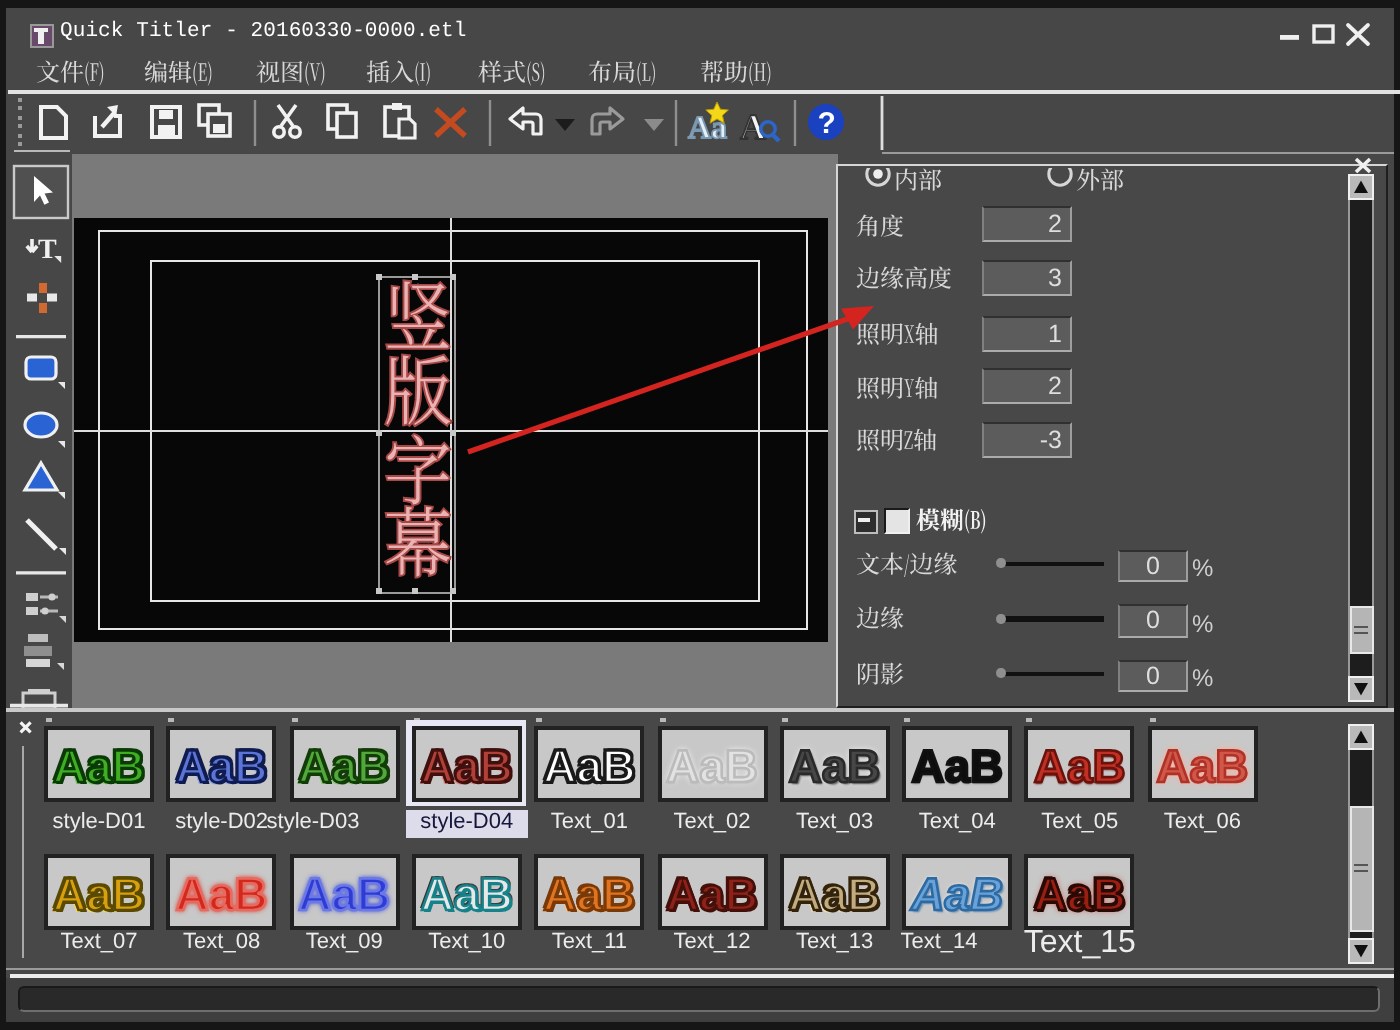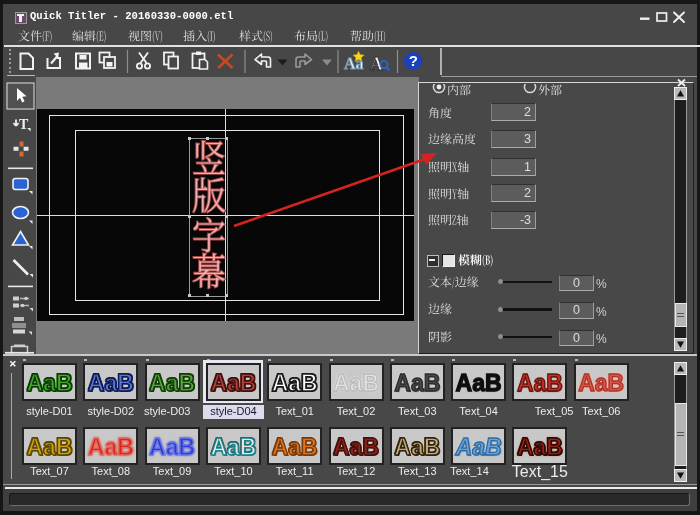--- a/index.html
+++ b/index.html
@@ -6,21 +6,21 @@
 .abs{position:absolute}
 </style></head><body>
 <div class="abs" style="left:0;top:0;width:700px;height:4px;background:#161616"></div>
 <div class="abs" style="left:0;top:0;width:3px;height:515px;background:#161616"></div>
 <div class="abs" style="left:697px;top:0;width:3px;height:515px;background:#161616"></div>
 <div class="abs" style="left:0;top:511px;width:700px;height:4px;background:#161616"></div>
 <div class="abs" style="left:14.5px;top:11.5px;width:10px;height:10px;background:#6a4a6a;border:1px solid #999">
     <div class="abs" style="left:1px;top:1px;width:7px;height:2px;background:#f0f0f0"></div>
     <div class="abs" style="left:3px;top:3px;width:3px;height:6px;background:#f0f0f0"></div>
   </div>
-<div class="abs" style="left:30px;top:10px;font-family:'Liberation Mono',monospace;font-weight:bold;font-size:10.5px;color:#fff;letter-spacing:0.05px;white-space:pre">Quick Titler - 20160330-0000.etl</div>
+<div class="abs" style="left:30px;top:10px;font-family:'Liberation Mono',monospace;font-weight:normal;font-size:10.5px;color:#fff;letter-spacing:0.05px;white-space:pre">Quick Titler - 20160330-0000.etl</div>
 <svg class="abs" style="left:637px;top:10px" width="56" height="14" viewBox="0 0 56 14">
     <rect x="3" y="7.5" width="9.5" height="2.4" fill="#efefef"></rect>
     <rect x="20" y="3" width="9.5" height="8" fill="none" stroke="#efefef" stroke-width="1.7"></rect>
     <path d="M37 2.5 L47 12 M47 2.5 L37 12" stroke="#efefef" stroke-width="1.9" stroke-linecap="round"></path>
   </svg>
 <svg style="position:absolute;left:17.5px;top:28.5px" width="36.3" height="15.6" viewBox="0 0 36.3 15.6">
     <path transform="translate(0,11.4)" d="M4.8 -10.1Q5.6 -9.9 6.1 -9.6Q6.6 -9.3 6.8 -9Q7 -8.7 7.1 -8.4Q7.1 -8.1 7 -8Q6.9 -7.8 6.7 -7.7Q6.5 -7.7 6.2 -7.9Q6.1 -8.2 5.9 -8.6Q5.6 -9 5.3 -9.4Q5 -9.7 4.7 -10ZM9.5 -7.4Q9.2 -5.8 8.5 -4.5Q7.8 -3.2 6.7 -2.1Q5.6 -1.1 4.1 -0.3Q2.6 0.5 0.6 1L0.5 0.8Q2.8 0 4.4 -1.2Q6 -2.4 7 -3.9Q8 -5.5 8.3 -7.4ZM10.3 -8.3Q10.3 -8.3 10.4 -8.2Q10.5 -8.1 10.7 -7.9Q10.9 -7.8 11.1 -7.6Q11.3 -7.4 11.5 -7.3Q11.4 -7.1 11.2 -7.1H0.7L0.5 -7.4H9.6ZM3.2 -7.4Q3.6 -5.8 4.4 -4.6Q5.2 -3.4 6.3 -2.5Q7.4 -1.6 8.7 -0.9Q10.1 -0.3 11.6 0L11.6 0.2Q11.2 0.2 11 0.4Q10.7 0.6 10.6 1Q9.1 0.5 7.8 -0.2Q6.6 -0.9 5.7 -1.9Q4.7 -2.9 4 -4.2Q3.4 -5.5 3 -7.2Z M15.5 -4H21.9L22.5 -4.8Q22.5 -4.8 22.6 -4.7Q22.8 -4.6 22.9 -4.4Q23.1 -4.3 23.3 -4.1Q23.5 -4 23.7 -3.8Q23.6 -3.6 23.3 -3.6H15.6ZM17 -9.4 18.4 -9Q18.3 -8.9 18.2 -8.9Q18.1 -8.8 17.9 -8.8Q17.5 -7.5 17 -6.4Q16.4 -5.3 15.6 -4.6L15.4 -4.7Q15.8 -5.3 16.1 -6Q16.4 -6.8 16.6 -7.7Q16.9 -8.5 17 -9.4ZM19.1 -10 20.5 -9.8Q20.4 -9.7 20.4 -9.6Q20.3 -9.5 20 -9.5V0.6Q20 0.7 19.9 0.8Q19.8 0.8 19.6 0.9Q19.5 1 19.3 1H19.1ZM16.8 -7.3H21.6L22.2 -8Q22.2 -8 22.3 -7.9Q22.4 -7.9 22.6 -7.7Q22.8 -7.6 23 -7.4Q23.2 -7.2 23.3 -7.1Q23.3 -6.9 23 -6.9H16.8ZM14 -6.5 14.4 -7 15.3 -6.7Q15.3 -6.6 15.2 -6.5Q15.1 -6.5 14.9 -6.5V0.7Q14.9 0.7 14.8 0.8Q14.7 0.8 14.5 0.9Q14.4 1 14.2 1H14ZM14.9 -10.1 16.3 -9.6Q16.3 -9.5 16.2 -9.4Q16.1 -9.4 15.9 -9.4Q15.5 -8.3 14.9 -7.3Q14.4 -6.3 13.8 -5.4Q13.2 -4.6 12.5 -3.9L12.4 -4.1Q12.9 -4.8 13.4 -5.8Q13.8 -6.7 14.3 -7.8Q14.7 -8.9 14.9 -10.1Z M25.3 -3.7Q25.3 -2.5 25.4 -1.6Q25.5 -0.6 25.8 0.3Q26.1 1.3 26.5 2.3L26.4 2.5Q25.5 1.2 25.1 -0.3Q24.7 -1.8 24.7 -3.7Q24.7 -5.5 25.1 -7Q25.5 -8.5 26.4 -9.8L26.5 -9.6Q26 -8.6 25.8 -7.6Q25.5 -6.7 25.4 -5.7Q25.3 -4.8 25.3 -3.7Z M27.1 0V-0.4L28.2 -0.5H28.4L29.5 -0.4V0ZM27.9 0Q27.9 -1 27.9 -2Q27.9 -3 27.9 -4.1V-4.7Q27.9 -5.7 27.9 -6.7Q27.9 -7.8 27.9 -8.8H28.7Q28.7 -7.8 28.7 -6.7Q28.7 -5.7 28.7 -4.6V-4.3Q28.7 -3.1 28.7 -2.1Q28.7 -1 28.7 0ZM28.3 -4.3V-4.7H30.1V-4.3ZM30 -3 29.9 -4.3V-4.6L30 -5.9H30.3V-3ZM27.1 -8.4V-8.8H28.3V-8.3H28.2ZM30.9 -6.6 30.6 -8.7 31 -8.3H28.3V-8.8H31.2L31.2 -6.6Z M33 -3.7Q33 -4.8 32.9 -5.7Q32.8 -6.7 32.5 -7.6Q32.2 -8.6 31.7 -9.6L31.9 -9.8Q32.7 -8.5 33.2 -7Q33.6 -5.5 33.6 -3.7Q33.6 -1.8 33.2 -0.3Q32.7 1.2 31.9 2.5L31.7 2.3Q32.2 1.2 32.5 0.3Q32.8 -0.6 32.9 -1.6Q33 -2.5 33 -3.7Z" fill="#d8d8d8"></path>
   </svg>
 <svg style="position:absolute;left:72px;top:28.5px" width="36.4" height="15.6" viewBox="0 0 36.4 15.6">
     <path transform="translate(0,11.4)" d="M6.3 0.7Q6.3 0.7 6.1 0.8Q5.9 0.9 5.6 0.9H5.5V-5V-5.1L6.4 -4.7H6.3ZM7 -10.2Q7.6 -10 7.9 -9.8Q8.3 -9.6 8.4 -9.4Q8.5 -9.1 8.5 -8.9Q8.5 -8.7 8.4 -8.6Q8.3 -8.5 8.1 -8.5Q7.9 -8.4 7.7 -8.6Q7.7 -9 7.4 -9.4Q7.2 -9.8 6.9 -10.1ZM4.6 -8.6V-8.9L5.6 -8.5H5.4V-5.6Q5.4 -4.9 5.4 -4Q5.3 -3.1 5.1 -2.3Q4.9 -1.4 4.5 -0.5Q4.1 0.3 3.3 1L3.2 0.8Q3.8 -0.1 4.1 -1.2Q4.4 -2.3 4.5 -3.4Q4.6 -4.5 4.6 -5.6V-8.5ZM10.2 -4.7 10.5 -5.1 11.5 -4.4Q11.4 -4.3 11.1 -4.2V-0.1Q11.1 0.2 11 0.4Q10.9 0.7 10.7 0.8Q10.5 0.9 10.1 1Q10 0.8 10 0.6Q10 0.5 9.9 0.4Q9.8 0.3 9.7 0.3Q9.5 0.2 9.3 0.2V-0Q9.3 -0 9.4 -0Q9.6 0 9.8 0Q10 0 10.1 0Q10.2 0 10.2 -0Q10.3 -0.1 10.3 -0.2V-4.7ZM9.4 -0.3Q9.4 -0.3 9.2 -0.2Q9.1 -0.1 8.8 -0.1H8.7V-4.6H9.4ZM7.8 0.2Q7.8 0.2 7.7 0.3Q7.5 0.4 7.3 0.4H7.2V-4.6H7.8ZM9.9 -8.5 10.4 -8.9 11.3 -8.2Q11.2 -8.2 11.1 -8.1Q11 -8.1 10.9 -8V-5.8Q10.9 -5.8 10.7 -5.7Q10.6 -5.7 10.5 -5.6Q10.3 -5.6 10.2 -5.6H10V-8.5ZM10.8 -2.6V-2.3H6V-2.6ZM10.8 -4.7V-4.3H6V-4.7ZM10.6 -6.5V-6.2H5.2V-6.5ZM10.6 -8.5V-8.1H5.2V-8.5ZM4.6 -7.2Q4.5 -7.1 4.3 -7Q4.1 -7 3.9 -7.1L4.2 -7.2Q3.9 -6.8 3.6 -6.2Q3.2 -5.7 2.8 -5.2Q2.3 -4.6 1.9 -4.1Q1.4 -3.6 0.9 -3.2L0.9 -3.4H1.5Q1.4 -3 1.3 -2.7Q1.1 -2.4 1 -2.4L0.5 -3.5Q0.5 -3.5 0.6 -3.6Q0.7 -3.6 0.8 -3.6Q1.1 -4 1.5 -4.5Q1.9 -5 2.3 -5.6Q2.6 -6.3 2.9 -6.8Q3.2 -7.4 3.4 -7.9ZM3.6 -9.5Q3.5 -9.4 3.3 -9.3Q3.2 -9.2 2.9 -9.3L3.2 -9.4Q3 -8.9 2.6 -8.3Q2.2 -7.7 1.7 -7.2Q1.2 -6.6 0.8 -6.2L0.8 -6.3H1.3Q1.3 -5.9 1.1 -5.6Q1 -5.4 0.8 -5.3L0.3 -6.5Q0.3 -6.5 0.4 -6.5Q0.6 -6.5 0.6 -6.6Q0.9 -6.8 1.1 -7.3Q1.4 -7.7 1.6 -8.2Q1.8 -8.7 2 -9.2Q2.2 -9.7 2.3 -10ZM0.5 -0.9Q0.8 -1 1.4 -1.2Q2 -1.3 2.6 -1.5Q3.3 -1.7 4 -1.9L4.1 -1.8Q3.6 -1.4 2.9 -1Q2.2 -0.6 1.3 -0.1Q1.3 0.1 1.1 0.2ZM0.7 -3.5Q1 -3.5 1.5 -3.5Q2.1 -3.6 2.7 -3.7Q3.4 -3.8 4.1 -3.9L4.1 -3.7Q3.8 -3.6 3.3 -3.4Q2.9 -3.2 2.3 -3Q1.7 -2.8 1 -2.5ZM0.6 -6.4Q0.8 -6.4 1.3 -6.4Q1.7 -6.4 2.2 -6.4Q2.8 -6.4 3.3 -6.4L3.3 -6.2Q3 -6.1 2.3 -5.9Q1.6 -5.7 0.9 -5.5Z M22.8 -2.5Q22.8 -2.5 23 -2.3Q23.1 -2.2 23.3 -2Q23.5 -1.7 23.7 -1.6Q23.7 -1.4 23.4 -1.3L16.3 -0.4L16.2 -0.7L22.3 -1.5ZM22.1 0.7Q22.1 0.8 21.9 0.9Q21.7 1 21.4 1H21.2V-6.2H22.1ZM18.4 -6.2V-0.9L17.5 -0.7V-6.2ZM22.4 -6.9Q22.4 -6.9 22.5 -6.8Q22.6 -6.8 22.8 -6.6Q22.9 -6.5 23.1 -6.3Q23.3 -6.2 23.4 -6Q23.4 -5.9 23.1 -5.9H16.5L16.4 -6.2H21.8ZM21.8 -7.6V-7.2H18V-7.6ZM21.6 -2.9V-2.6H18.1V-2.9ZM21.6 -4.6V-4.2H18.1V-4.6ZM17.5 -9.9 18.5 -9.4H21.3L21.7 -9.9L22.7 -9.2Q22.6 -9.2 22.5 -9.1Q22.4 -9.1 22.2 -9V-7Q22.2 -7 22 -6.9Q21.8 -6.8 21.5 -6.8H21.3V-9.1H18.4V-6.9Q18.4 -6.8 18.2 -6.7Q18 -6.6 17.7 -6.6H17.5V-9.4ZM15.5 0.7Q15.5 0.7 15.3 0.8Q15.1 0.9 14.8 0.9H14.6V-4.6H15.5ZM15.9 -6.7Q15.9 -6.6 15.8 -6.5Q15.7 -6.4 15.5 -6.4V-4.5Q15.5 -4.5 15.3 -4.5Q15.1 -4.5 14.9 -4.5H14.7V-6.9ZM12.4 -1.9Q12.8 -2 13.6 -2.1Q14.3 -2.3 15.2 -2.5Q16.2 -2.8 17.2 -3L17.2 -2.9Q16.6 -2.5 15.6 -2.1Q14.6 -1.6 13.3 -1.1Q13.2 -0.8 13 -0.8ZM16.3 -5.3Q16.3 -5.3 16.4 -5.2Q16.6 -5.1 16.8 -4.9Q17 -4.8 17.2 -4.6Q17.1 -4.4 16.8 -4.4H13.1L13.1 -4.7H15.8ZM16.1 -8.6Q16.1 -8.6 16.3 -8.4Q16.5 -8.3 16.7 -8.1Q17 -7.9 17.1 -7.7Q17.1 -7.6 16.8 -7.6H12.4L12.3 -7.9H15.6ZM15.3 -9.7Q15.3 -9.6 15.2 -9.5Q15.1 -9.4 14.8 -9.5L14.9 -9.7Q14.8 -9.3 14.7 -8.8Q14.6 -8.3 14.4 -7.7Q14.3 -7.1 14.1 -6.5Q13.9 -5.9 13.8 -5.4Q13.6 -4.8 13.5 -4.4H13.6L13.2 -4L12.2 -4.7Q12.4 -4.8 12.6 -4.8Q12.8 -4.9 13 -5L12.6 -4.5Q12.8 -4.9 12.9 -5.5Q13.1 -6 13.3 -6.6Q13.5 -7.3 13.6 -7.9Q13.8 -8.5 13.9 -9.1Q14.1 -9.6 14.1 -10Z M25.3 -3.7Q25.3 -2.5 25.4 -1.6Q25.5 -0.6 25.8 0.3Q26.1 1.3 26.5 2.3L26.4 2.5Q25.5 1.2 25.1 -0.3Q24.7 -1.8 24.7 -3.7Q24.7 -5.5 25.1 -7Q25.5 -8.5 26.4 -9.8L26.5 -9.6Q26 -8.6 25.8 -7.6Q25.5 -6.7 25.4 -5.7Q25.3 -4.8 25.3 -3.7Z M27.1 0V-0.4L28.2 -0.5H28.3V0ZM27.9 0Q27.9 -1 27.9 -2Q27.9 -3 27.9 -4.1V-4.7Q27.9 -5.7 27.9 -6.7Q27.9 -7.8 27.9 -8.8H28.7Q28.7 -7.8 28.7 -6.7Q28.7 -5.7 28.7 -4.6V-4.3Q28.7 -3.1 28.7 -2.1Q28.7 -1 28.7 0ZM28.3 0V-0.4H31.1L30.7 -0.1L31 -2.2H31.3L31.3 0ZM28.3 -4.3V-4.7H30.1V-4.3ZM30 -3 29.9 -4.4V-4.6L30 -5.9H30.3V-3ZM27.1 -8.4V-8.8H28.3V-8.3H28.2ZM30.8 -6.6 30.6 -8.7 31 -8.3H28.3V-8.8H31.1L31.2 -6.6Z M33.2 -3.7Q33.2 -4.8 33 -5.7Q32.9 -6.7 32.6 -7.6Q32.4 -8.6 31.9 -9.6L32 -9.8Q32.9 -8.5 33.3 -7Q33.7 -5.5 33.7 -3.7Q33.7 -1.8 33.3 -0.3Q32.9 1.2 32 2.5L31.9 2.3Q32.4 1.2 32.6 0.3Q32.9 -0.6 33 -1.6Q33.2 -2.5 33.2 -3.7Z" fill="#d8d8d8"></path>
@@ -262,34 +262,34 @@
 <div class="abs" style="left:329.5px;top:359.4px;width:3px;height:1.6px;background:#b9b9b9"></div>
 <div class="abs" style="left:390.79999999999995px;top:359.4px;width:3px;height:1.6px;background:#b9b9b9"></div>
 <div class="abs" style="left:452.09999999999997px;top:359.4px;width:3px;height:1.6px;background:#b9b9b9"></div>
 <div class="abs" style="left:513.4px;top:359.4px;width:3px;height:1.6px;background:#b9b9b9"></div>
 <div class="abs" style="left:574.6999999999999px;top:359.4px;width:3px;height:1.6px;background:#b9b9b9"></div>
 <div class="abs" style="left:22.0px;top:363px;width:55px;height:38px;background:#c8c8c8;border:2px solid #222;box-sizing:border-box;overflow:hidden;text-align:center"><span style="font-family:'Liberation Sans',sans-serif;font-weight:bold;font-size:23px;line-height:37px;color:#3fae22;text-shadow:1px 1px 0 #0a3a05, -1px -1px 0 #0a3a05, 1px -1px 0 #0a3a05, -1px 1px 0 #71c75e;-webkit-text-stroke:1.3px #0a3a05;letter-spacing:0px">AaB</span></div>
 <div class="abs" style="left:16.0px;top:404.5px;width:67px;height:14px;color:#ececec;font-size:11px;text-align:center;line-height:13px">style-D01</div>
 <div class="abs" style="left:83.3px;top:363px;width:55px;height:38px;background:#c8c8c8;border:2px solid #222;box-sizing:border-box;overflow:hidden;text-align:center"><span style="font-family:'Liberation Sans',sans-serif;font-weight:bold;font-size:23px;line-height:37px;color:#5a74d8;text-shadow:1px 1px 0 #101c50, -1px -1px 0 #101c50, 1px -1px 0 #101c50, -1px 1px 0 #93a6e8;-webkit-text-stroke:1.3px #101c50;letter-spacing:0px">AaB</span></div>
 <div class="abs" style="left:77.3px;top:404.5px;width:67px;height:14px;color:#ececec;font-size:11px;text-align:center;line-height:13px">style-D02</div>
 <div class="abs" style="left:144.6px;top:363px;width:55px;height:38px;background:#c8c8c8;border:2px solid #222;box-sizing:border-box;overflow:hidden;text-align:center"><span style="font-family:'Liberation Sans',sans-serif;font-weight:bold;font-size:23px;line-height:37px;color:#52a83a;text-shadow:1px 1px 0 #123c08, -1px -1px 0 #123c08, 1px -1px 0 #123c08, -1px 1px 0 #8cc97a;-webkit-text-stroke:1.3px #123c08;letter-spacing:0px">AaB</span></div>
-<div class="abs" style="left:144px;top:404.5px;width:67px;height:14px;color:#ececec;font-size:11px;text-align:left;line-height:13px">style-D03</div>
+<div class="abs" style="left:123px;top:404.5px;width:67px;height:14px;color:#ececec;font-size:11px;text-align:center;line-height:13px">style-D03</div>
 <div class="abs" style="left:203.29999999999998px;top:360.4px;width:60px;height:43px;background:#e8e8f4"></div>
 <div class="abs" style="left:205.89999999999998px;top:363px;width:55px;height:38px;background:#c8c8c8;border:2px solid #222;box-sizing:border-box;overflow:hidden;text-align:center"><span style="font-family:'Liberation Sans',sans-serif;font-weight:bold;font-size:23px;line-height:37px;color:#b04038;text-shadow:1px 1px 0 #40100e, -1px -1px 0 #40100e, 1px -1px 0 #40100e, -1px 1px 0 #d98a85;-webkit-text-stroke:1.3px #40100e;letter-spacing:0px">AaB</span></div>
 <div class="abs" style="left:202.89999999999998px;top:404.5px;width:61px;height:14px;background:#dcdcea;color:#16163a;font-size:11px;text-align:center;line-height:13px">style-D04</div>
 <div class="abs" style="left:267.2px;top:363px;width:55px;height:38px;background:#c8c8c8;border:2px solid #222;box-sizing:border-box;overflow:hidden;text-align:center"><span style="font-family:'Liberation Sans',sans-serif;font-weight:bold;font-size:23px;line-height:37px;color:#fdfdfd;text-shadow:1px 1px 0 #1a1a1a, -1px -1px 0 #1a1a1a, 1px -1px 0 #1a1a1a, -1px 1px 0 #1a1a1a;-webkit-text-stroke:1.3px #1a1a1a;letter-spacing:0px">AaB</span></div>
 <div class="abs" style="left:261.2px;top:404.5px;width:67px;height:14px;color:#ececec;font-size:11px;text-align:center;line-height:13px">Text_01</div>
 <div class="abs" style="left:328.5px;top:363px;width:55px;height:38px;background:#c8c8c8;border:2px solid #222;box-sizing:border-box;overflow:hidden;text-align:center"><span style="font-family:'Liberation Sans',sans-serif;font-weight:bold;font-size:23px;line-height:37px;color:#e2e2e2;text-shadow:0 0 3px #ffffff, 0 1px 1px #aaa;-webkit-text-stroke:1.3px #bbb;letter-spacing:0px">AaB</span></div>
 <div class="abs" style="left:322.5px;top:404.5px;width:67px;height:14px;color:#ececec;font-size:11px;text-align:center;line-height:13px">Text_02</div>
 <div class="abs" style="left:389.79999999999995px;top:363px;width:55px;height:38px;background:#c8c8c8;border:2px solid #222;box-sizing:border-box;overflow:hidden;text-align:center"><span style="font-family:'Liberation Sans',sans-serif;font-weight:bold;font-size:23px;line-height:37px;color:#474747;text-shadow:0 0 3px #f8f8f8, 1px 1px 1px #222;-webkit-text-stroke:1.3px #2a2a2a;letter-spacing:0px">AaB</span></div>
 <div class="abs" style="left:383.79999999999995px;top:404.5px;width:67px;height:14px;color:#ececec;font-size:11px;text-align:center;line-height:13px">Text_03</div>
 <div class="abs" style="left:451.09999999999997px;top:363px;width:55px;height:38px;background:#c8c8c8;border:2px solid #222;box-sizing:border-box;overflow:hidden;text-align:center"><span style="font-family:'Liberation Sans',sans-serif;font-weight:bold;font-size:23px;line-height:37px;color:#0d0d0d;text-shadow:0 1px 1px #888;-webkit-text-stroke:1.3px #111;letter-spacing:0px">AaB</span></div>
 <div class="abs" style="left:445.09999999999997px;top:404.5px;width:67px;height:14px;color:#ececec;font-size:11px;text-align:center;line-height:13px">Text_04</div>
 <div class="abs" style="left:512.4px;top:363px;width:55px;height:38px;background:#c8c8c8;border:2px solid #222;box-sizing:border-box;overflow:hidden;text-align:center"><span style="font-family:'Liberation Sans',sans-serif;font-weight:bold;font-size:23px;line-height:37px;color:#c22f24;text-shadow:0 1px 1px #6a120c;-webkit-text-stroke:1.3px #6a120c;letter-spacing:0px">AaB</span></div>
-<div class="abs" style="left:506.4px;top:404.5px;width:67px;height:14px;color:#ececec;font-size:11px;text-align:right;line-height:13px">Text_05</div>
+<div class="abs" style="left:506.4px;top:404.5px;width:67px;height:14px;color:#ececec;font-size:11px;text-align:center;line-height:13px">Text_05</div>
 <div class="abs" style="left:573.6999999999999px;top:363px;width:55px;height:38px;background:#c8c8c8;border:2px solid #222;box-sizing:border-box;overflow:hidden;text-align:center"><span style="font-family:'Liberation Sans',sans-serif;font-weight:bold;font-size:23px;line-height:37px;color:#d2574b;text-shadow:0 0 4px #ffb8a8, 0 0 2px #ff9078;-webkit-text-stroke:1.3px #b03226;letter-spacing:0px">AaB</span></div>
 <div class="abs" style="left:567.6999999999999px;top:404.5px;width:67px;height:14px;color:#ececec;font-size:11px;text-align:center;line-height:13px">Text_06</div>
 <div class="abs" style="left:22.0px;top:427px;width:55px;height:38px;background:#c8c8c8;border:2px solid #222;box-sizing:border-box;overflow:hidden;text-align:center"><span style="font-family:'Liberation Sans',sans-serif;font-weight:bold;font-size:23px;line-height:37px;color:#d8a00f;text-shadow:1px 1px 0 #5a4a00, -1px -1px 0 #5a4a00, 1px -1px 0 #5a4a00, -1px 1px 0 #f7d96a;-webkit-text-stroke:1.3px #5a4a00;letter-spacing:0px">AaB</span></div>
 <div class="abs" style="left:16.0px;top:465px;width:67px;height:14px;color:#ececec;font-size:11px;text-align:center;line-height:13px">Text_07</div>
 <div class="abs" style="left:83.3px;top:427px;width:55px;height:38px;background:#c8c8c8;border:2px solid #222;box-sizing:border-box;overflow:hidden;text-align:center"><span style="font-family:'Liberation Sans',sans-serif;font-weight:bold;font-size:23px;line-height:37px;color:#d2281e;text-shadow:0 0 3px #e86a5e, 0 0 2px #b01a10;-webkit-text-stroke:1.3px #e86a5e;letter-spacing:0px">AaB</span></div>
 <div class="abs" style="left:77.3px;top:465px;width:67px;height:14px;color:#ececec;font-size:11px;text-align:center;line-height:13px">Text_08</div>
 <div class="abs" style="left:144.6px;top:427px;width:55px;height:38px;background:#c8c8c8;border:2px solid #222;box-sizing:border-box;overflow:hidden;text-align:center"><span style="font-family:'Liberation Sans',sans-serif;font-weight:bold;font-size:23px;line-height:37px;color:#2f3bd2;text-shadow:0 0 3px #6a78e8, 0 0 2px #2028a0;-webkit-text-stroke:1.3px #6a78e8;letter-spacing:0px">AaB</span></div>
 <div class="abs" style="left:138.6px;top:465px;width:67px;height:14px;color:#ececec;font-size:11px;text-align:center;line-height:13px">Text_09</div>
 <div class="abs" style="left:205.89999999999998px;top:427px;width:55px;height:38px;background:#c8c8c8;border:2px solid #222;box-sizing:border-box;overflow:hidden;text-align:center"><span style="font-family:'Liberation Sans',sans-serif;font-weight:bold;font-size:23px;line-height:37px;color:#e8e8e8;text-shadow:1px 1px 0 #16828a, -1px -1px 0 #333, 1px -1px 0 #444;-webkit-text-stroke:1.3px #16828a;letter-spacing:0px">AaB</span></div>
 <div class="abs" style="left:199.89999999999998px;top:465px;width:67px;height:14px;color:#ececec;font-size:11px;text-align:center;line-height:13px">Text_10</div>

